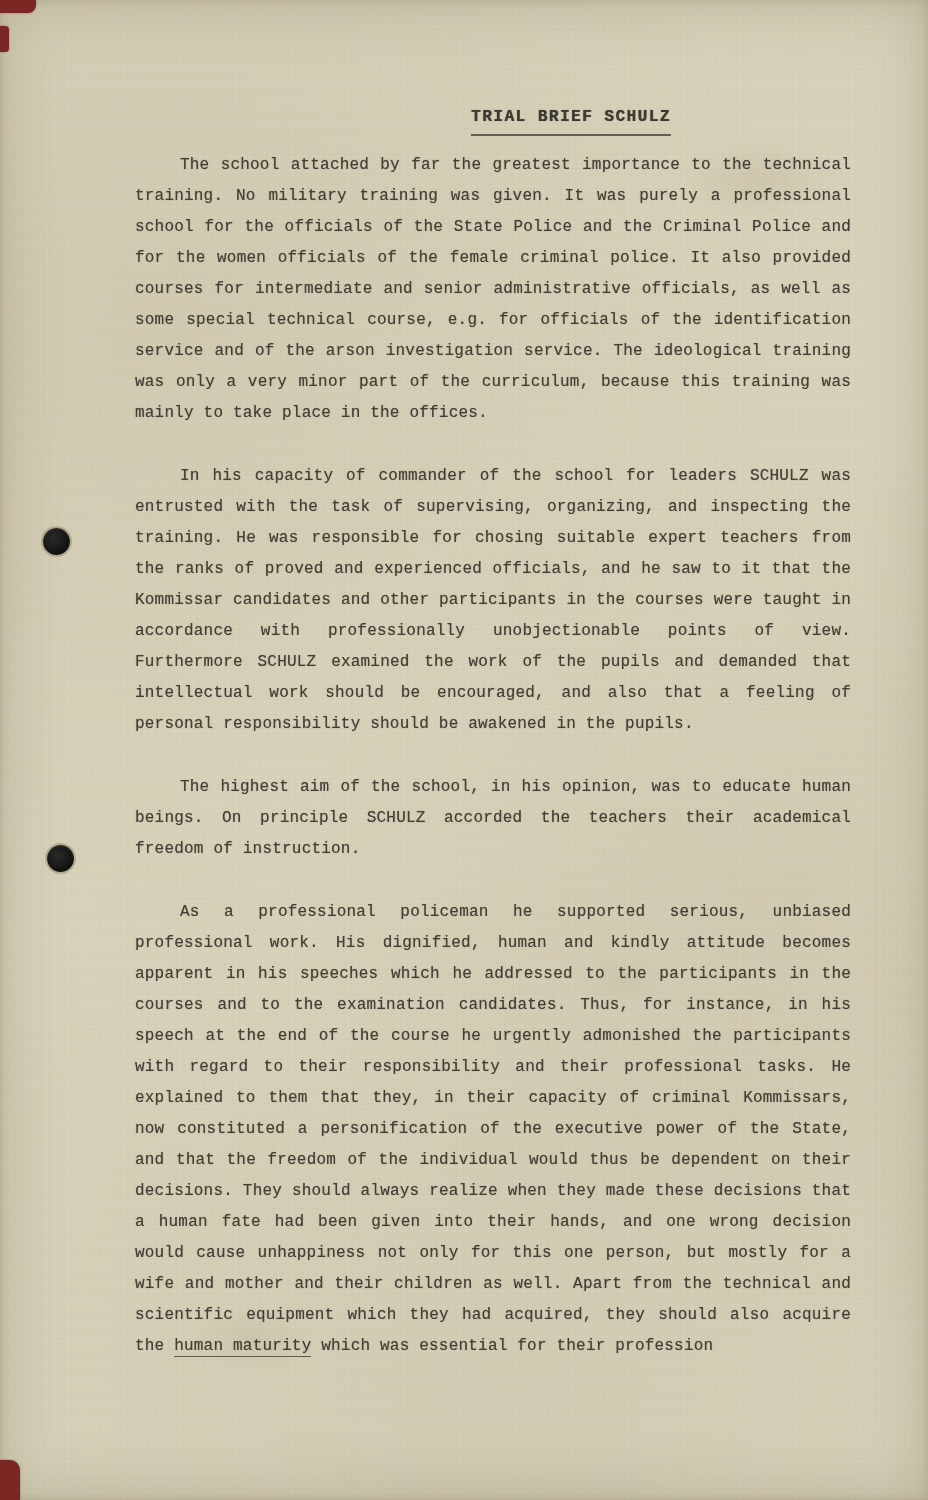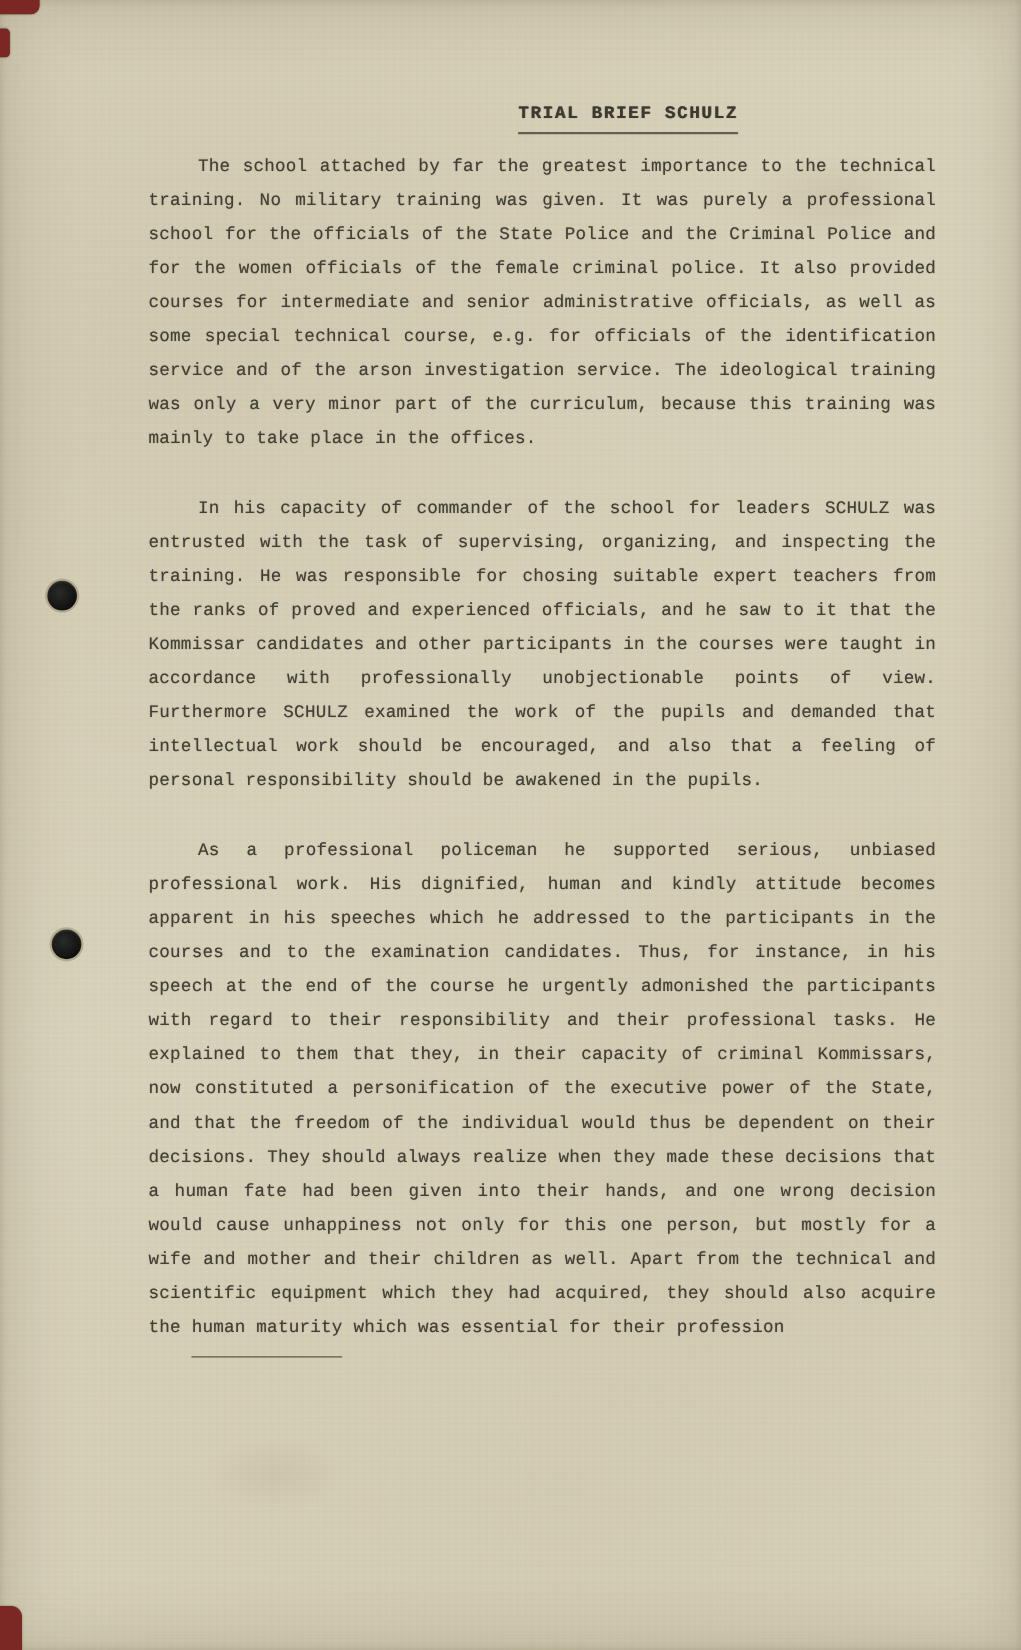--- a/index.html
+++ b/index.html
@@ -48,21 +48,21 @@
     width: 27px;
     height: 27px;
     border-radius: 50%;
     background: radial-gradient(circle at 40% 40%, #2a2a28 0%, #10100e 70%);
     box-shadow: 0 0 0 2px rgba(120,105,65,0.35), inset 0 1px 2px rgba(255,255,255,0.15);
   }
   .hole-1 { left: 43px; top: 528px; }
   .hole-2 { left: 47px; top: 845px; }
   .doc {
     position: absolute;
-    top: 88px;
+    top: 102px;
     left: 135px;
     width: 716px;
     font-size: 16px;
     line-height: 31px;
     letter-spacing: 0.2px;
     text-shadow: 0 0 1px rgba(66,63,53,0.55);
   }
   .title-row {
     text-align: center;
     transform: translateX(78px);
@@ -78,21 +78,21 @@
     text-shadow: 0.6px 0 0 rgba(60,57,48,0.6), 0 0 1px rgba(60,57,48,0.5);
   }
   .para {
     margin: 0 0 32px 0;
     text-indent: 45px;
     text-align: justify;
   }
   .para:last-of-type { margin-bottom: 18px; }
   .ul {
     border-bottom: 1.5px solid rgba(62,59,50,0.8);
-    padding-bottom: 17px;
+    padding-bottom: 1px;
     font-family: Liberation Mono, monospace;
   }
   .page-number {
     text-align: center;
     margin-top: 22px;
     letter-spacing: 1px;
     color: #45423a;
   }
 </style>
 </head>
@@ -110,18 +110,19 @@
   <div class="doc">
 
     <div class="title-row">
       <span class="title">TRIAL BRIEF SCHULZ</span>
     </div>
 
     <p class="para">The school attached by far the greatest importance to the technical training. No military training was given. It was purely a professional school for the officials of the State Police and the Criminal Police and for the women officials of the female criminal police. It also provided courses for intermediate and senior administrative officials, as well as some special technical course, e.g. for officials of the identification service and of the arson investigation service. The ideological training was only a very minor part of the curriculum, because this training was mainly to take place in the offices.</p>
 
     <p class="para">In his capacity of commander of the school for leaders SCHULZ was entrusted with the task of supervising, organizing, and inspecting the training. He was responsible for chosing suitable expert teachers from the ranks of proved and experienced officials, and he saw to it that the Kommissar candidates and other participants in the courses were taught in accordance with professionally unobjectionable points of view. Furthermore SCHULZ examined the work of the pupils and demanded that intellectual work should be encouraged, and also that a feeling of personal responsibility should be awakened in the pupils.</p>
 
+    <p class="para">The highest aim of the school, in his opinion, was to educate human beings. On principle SCHULZ accorded the teachers their academical freedom of instruction.</p>
 
     <p class="para"><span>As a professional policeman he supported serious, unbiased professional work. His dignified, human and kindly attitude becomes apparent in his speeches which he addressed to the participants in the courses and to the examination candidates. Thus, for instance, in his speech at the end of the course he urgently admonished the participants with regard to their responsibility and their professional tasks. He explained to them that they, in their capacity of criminal Kommissars, now constituted a personification of the executive power of the State, and that the freedom of the individual would thus be dependent on their decisions. They should always realize when they made these decisions that a human fate had been given into their hands, and one wrong decision would cause unhappiness not only for this one person, but mostly for a wife and mother and their children as well. Apart from the technical and scientific equipment which they had acquired, they should also acquire the </span><span class="ul">human maturity</span><span> which was essential for their profession</span></p>
 
 
   </div>
 </div>
 
 </body></html>

